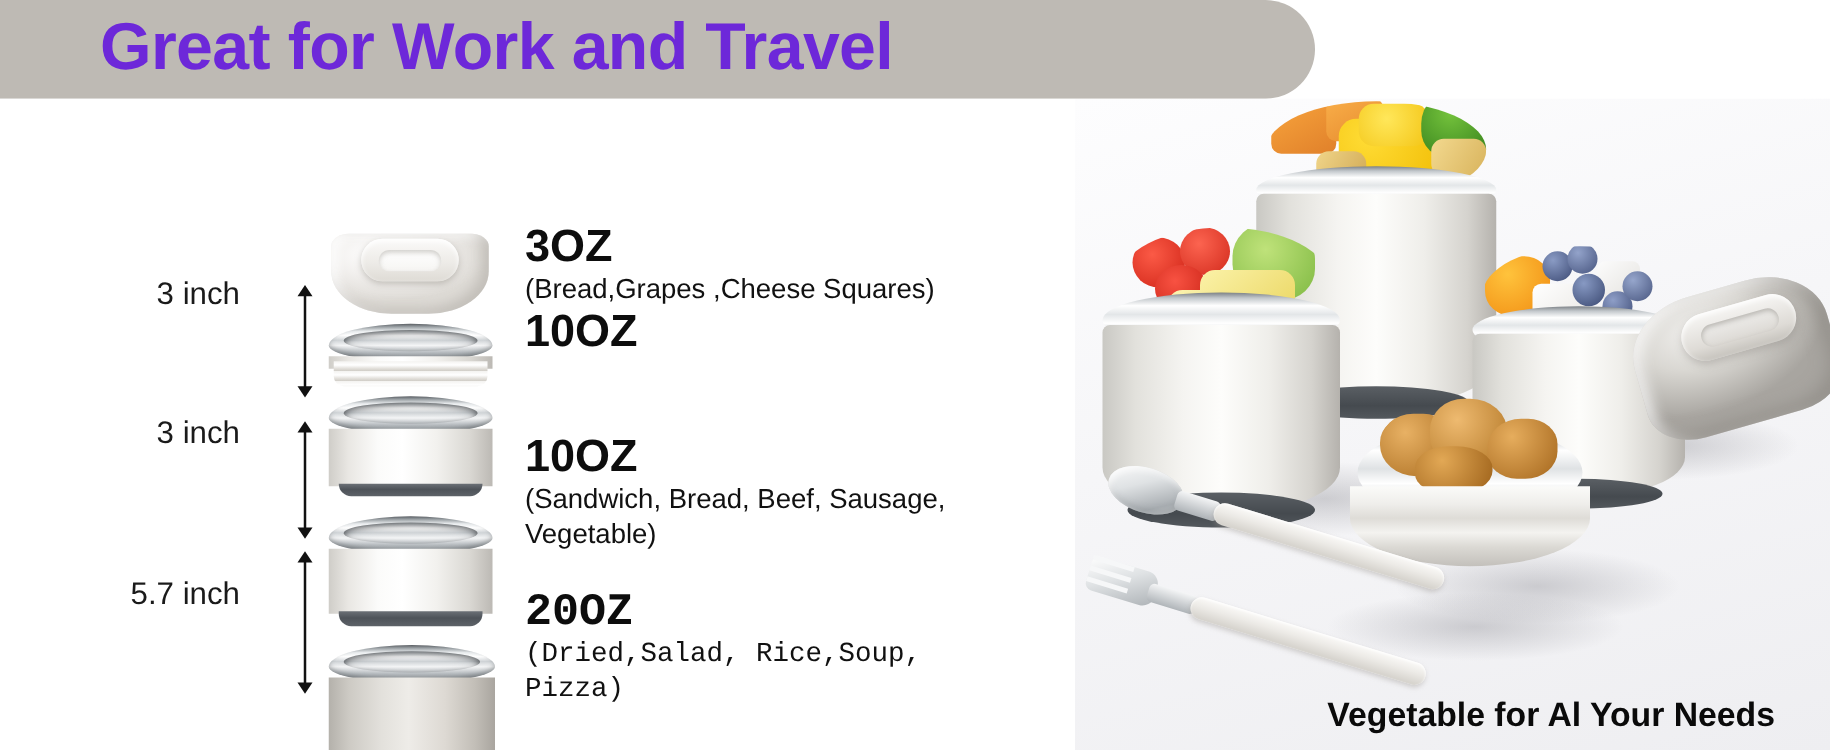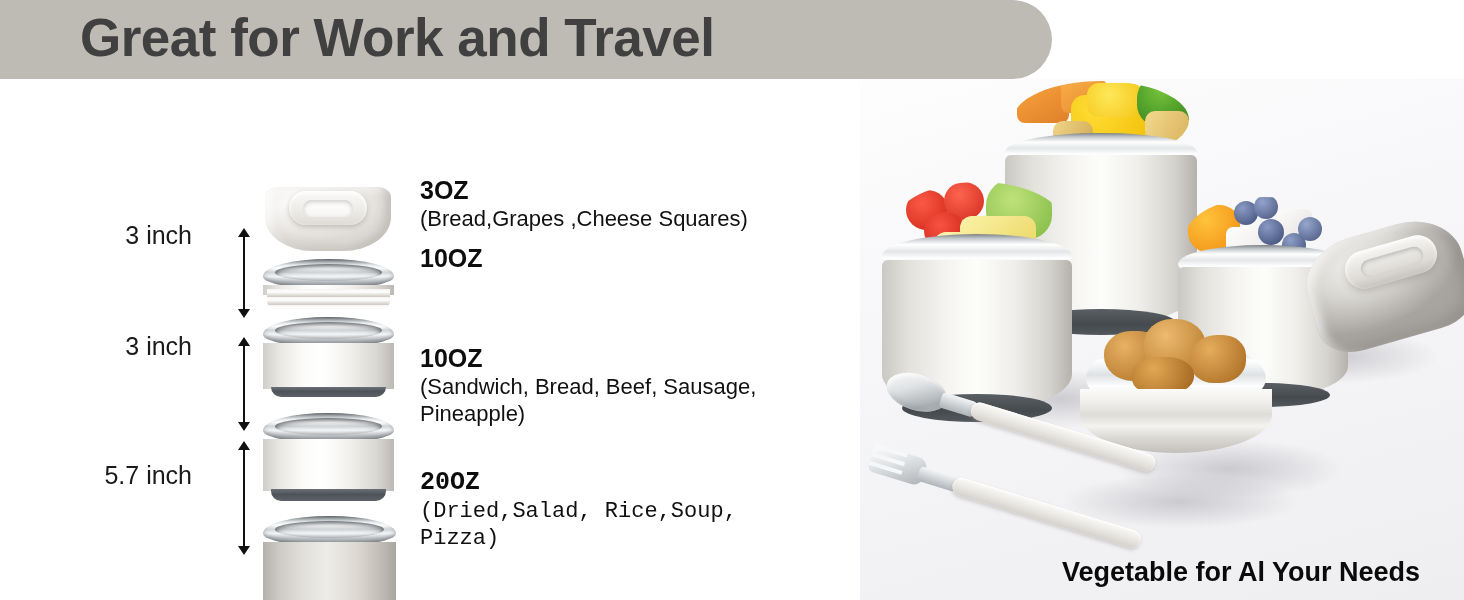--- a/index.html
+++ b/index.html
@@ -12,21 +12,21 @@
 
   
   #banner {
     position:absolute; left:0; top:0; width:1052px; height:79px;
     background:#bebab4;
     border-top-right-radius:60px;
     border-bottom-right-radius:60px;
   }
   #banner-title {
     position:absolute; left:80px; top:7px;
-    font-size:53px; font-weight:bold; color:#404040;
+    font-size:53px; font-weight:bold; color:#6d28d9;
     letter-spacing:-0.5px; white-space:nowrap;
     font-family:"Liberation Sans", sans-serif;
   }
 
   
   #diagram { position:absolute; left:0; top:79px; width:860px; height:521px; background:#fff; }
 
   
   .dim-arrow { position:absolute; width:2px; background:#111; }
   .dim-arrow::before, .dim-arrow::after {
@@ -114,21 +114,21 @@
   #c20 .body-white {
     top:26px; height:84px;
     background:linear-gradient(90deg,
       #b4b1ab 0%, #cdcac4 12%, #e3e1dc 32%, #eeece8 48%,
       #ddd9d3 70%, #c2beb7 88%, #a9a59f 100%);
     border-radius:0 0 6px 6px;
   }
 
   
   .cap-block { position:absolute; left:420px; }
-  .cap-title { font-size:25px; font-weight:bold; color:#0d0d0d; line-height:1.15; }
+  .cap-title { font-size:36px; font-weight:bold; color:#0d0d0d; line-height:1.15; }
   .cap-desc  { font-size:22px; color:#111; line-height:1.25; }
 
   
   #photo {
     position:absolute; left:860px; top:79px; width:604px; height:521px;
     background:linear-gradient(165deg,#fdfdfe 0%, #f6f6f8 45%, #eeeef1 100%);
     overflow:hidden;
   }
   #photo-caption {
     position:absolute; right:44px; bottom:12px;
@@ -221,21 +221,21 @@
     <div class="cap-title">3OZ</div>
     <div class="cap-desc">(Bread,Grapes ,Cheese Squares)</div>
   </div>
 
   <div class="cap-block" style="top:165px; width:375px;">
     <div class="cap-title">10OZ</div>
   </div>
 
   <div class="cap-block" style="top:265px; width:360px;">
     <div class="cap-title">10OZ</div>
-    <div class="cap-desc">(Sandwich, Bread, Beef, Sausage, Pineapple)</div>
+    <div class="cap-desc">(Sandwich, Bread, Beef, Sausage, Vegetable)</div>
   </div>
 
   <div class="cap-block" style="top:390px; width:380px;font-family:Liberation Mono, monospace;">
     <div class="cap-title">20OZ</div>
     <div class="cap-desc">(Dried,Salad, Rice,Soup,  Pizza)</div>
   </div>
 </div>
 
 <div id="photo">
 

